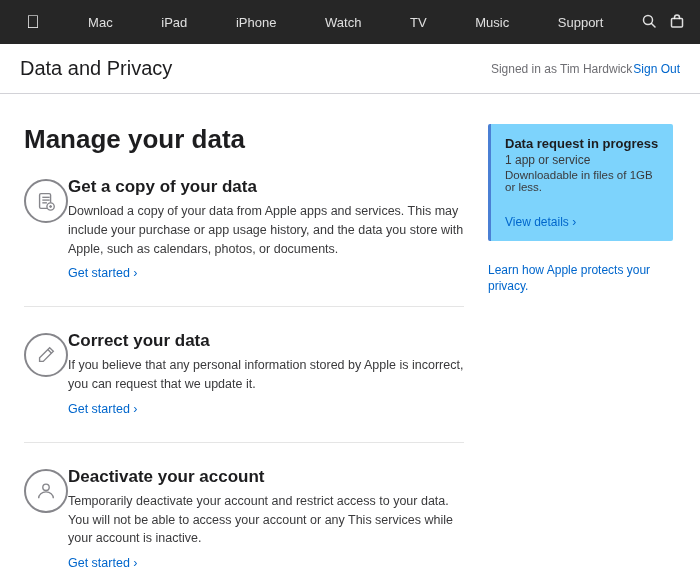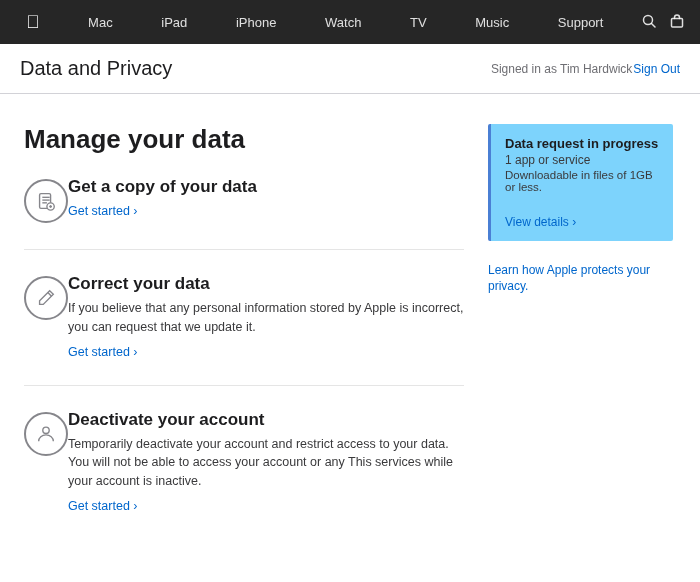--- a/index.html
+++ b/index.html
@@ -242,20 +242,21 @@
           <line x1="8" y1="8" x2="16" y2="8"></line>
           <line x1="8" y1="11" x2="16" y2="11"></line>
           <line x1="8" y1="14" x2="13" y2="14"></line>
           <circle cx="17" cy="18" r="4" fill="white" stroke="currentColor"></circle>
           <line x1="15.5" y1="18" x2="18.5" y2="18"></line>
           <line x1="17" y1="16.5" x2="17" y2="19.5"></line>
         </svg>
       </div>
       <div class="section-body">
         <div class="section-title">Get a copy of your data</div>
+        <div class="section-desc">Download a copy of your data from Apple apps and services. This may include your purchase or app usage history, and the data you store with Apple, such as calendars, photos, or documents.</div>
         <a class="get-started-link">Get started</a>
       </div>
     </div>
 
     <hr class="section-divider">
 
     <div class="section-item">
       <div class="section-icon">
         <svg viewBox="0 0 24 24" fill="none" stroke="currentColor" stroke-width="1.5">
           <path d="M16 4l4 4-11 11H5v-4L16 4z"></path>

